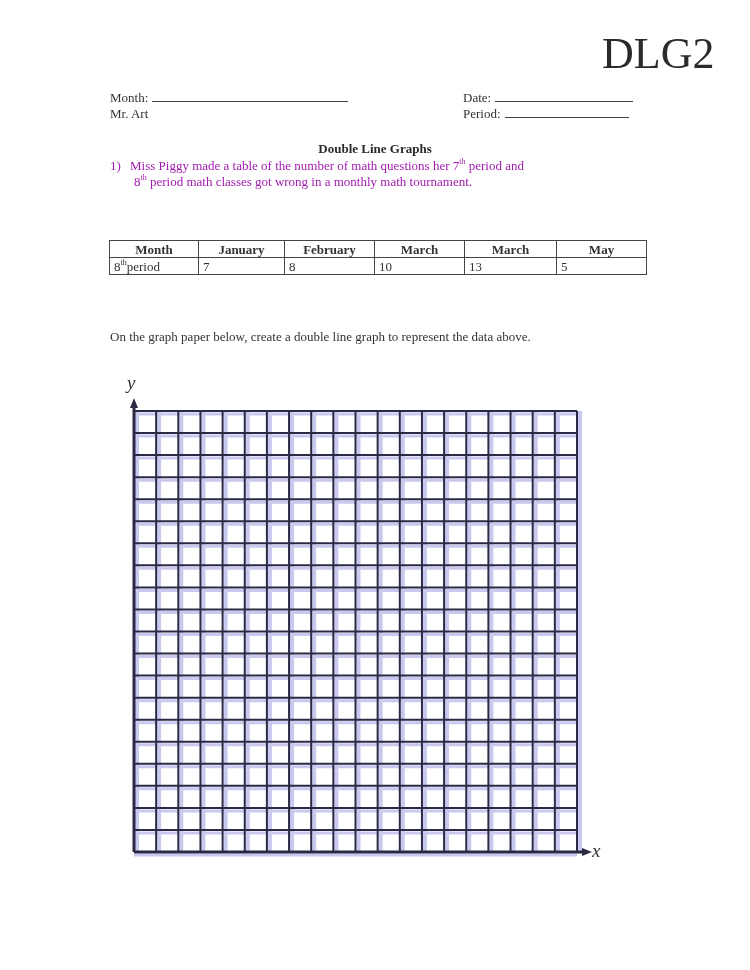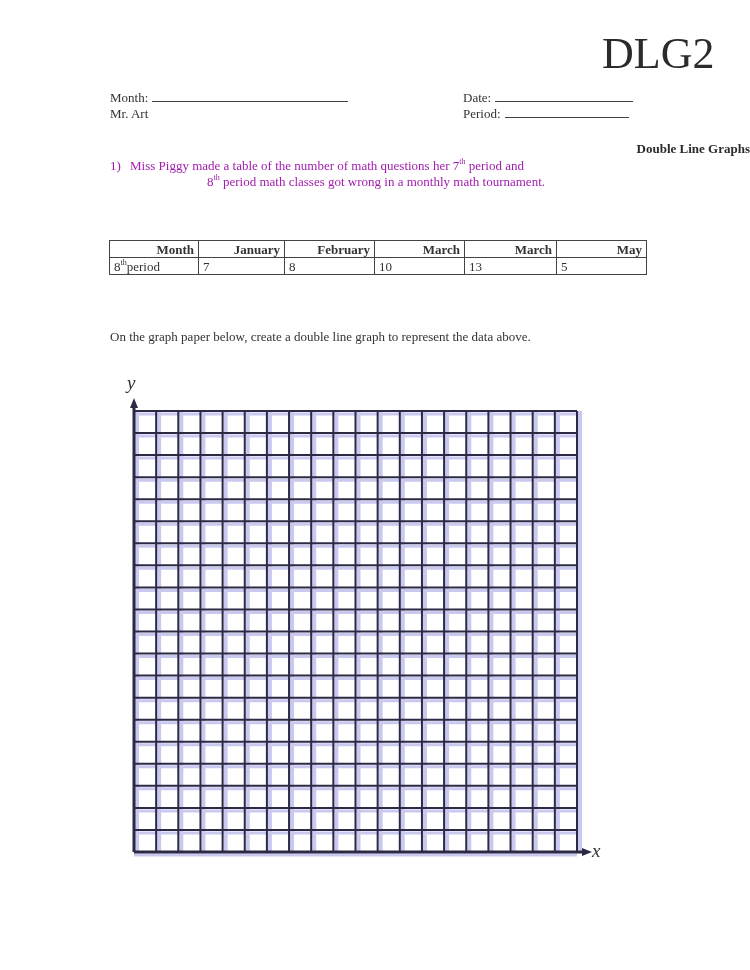--- a/index.html
+++ b/index.html
@@ -6,29 +6,29 @@
   body { width:750px; height:970px; position:relative; overflow:hidden;
          font-family:"Liberation Serif", "DejaVu Serif", serif; color:#2a2a2a; }
   .abs { position:absolute; }
   #code { left:602px; top:28px; font-size:44px; line-height:52px; color:#2b2b2b; letter-spacing:0px; }
   .hdr { font-size:13px; line-height:16px; color:#333; }
   #name-row { left:110px; top:90px; }
   #teacher-row { left:110px; top:106px;font-family:Liberation Serif, serif; }
   #date-row { left:463px; top:90px; }
   #period-row { left:463px; top:106px; }
   .blank { display:inline-block; border-bottom:1px solid #444; height:11px; vertical-align:baseline; margin-left:4px; }
-  #title { left:0; width:750px; top:141px; text-align:right; font-weight:bold; font-size:13px; color:#2a2a2a; }
+  #title { left:0; width:750px; top:141px; text-align:center; font-weight:bold; font-size:13px; color:#2a2a2a; }
   #q1 { left:110px; top:158px; font-size:13px; line-height:16px; width:520px; color:#a21caf; }
   #q1 .num { display:inline-block; width:20px; }
-  #q1 .l2 { padding-left:0px; display:block; margin-left:12px;text-align:center; }
+  #q1 .l2 { padding-left:0px; display:block; margin-left:24px; }
   sup { font-size:8px; line-height:0; vertical-align:6px; }
 
   table#data { left:109px; top:240px; border-collapse:collapse; font-size:13px; color:#333; }
   table#data td, table#data th { border:1.5px solid #444; padding:0 4px; height:16px; line-height:15px; }
-  table#data th { font-weight:bold; text-align:right; }
+  table#data th { font-weight:bold; text-align:center; }
   table#data td { text-align:left; }
 
   #instr { left:110px; top:329px; font-size:13px; color:#333; }
 
   #ylab { left:127px; top:372px; font-style:italic; font-size:19px; color:#333; }
   #xlab { left:592px; top:840px; font-style:italic; font-size:19px; color:#333; }
   #grid { left:0; top:0; }
 </style>
 </head>
 <body>

